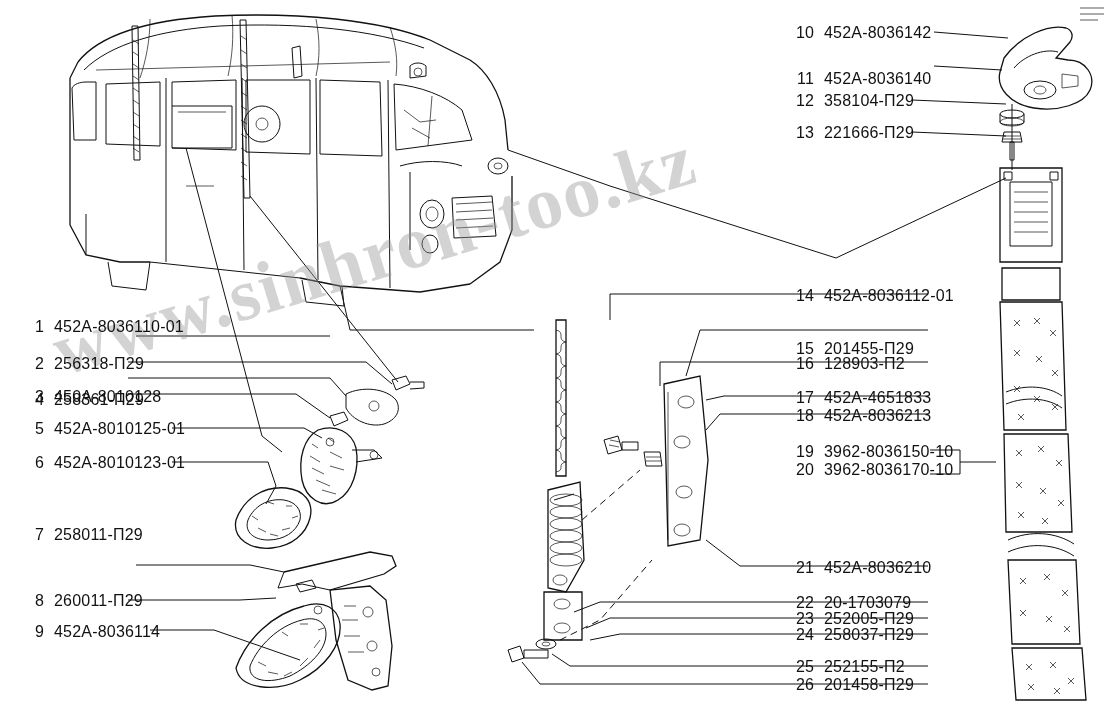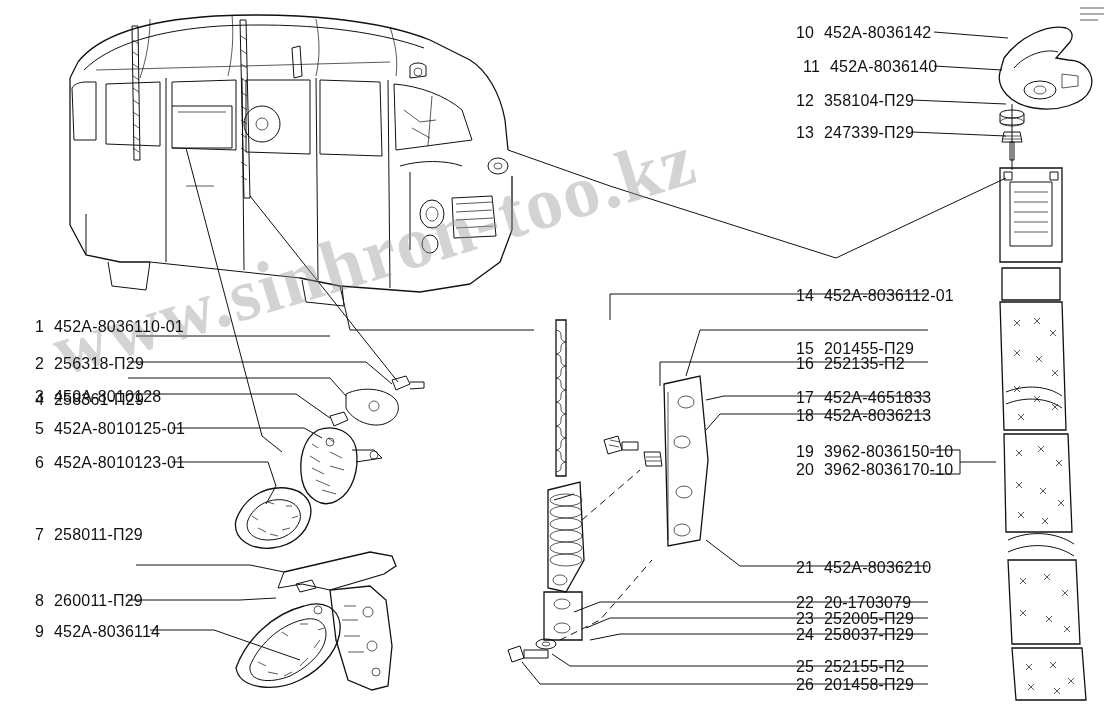--- a/index.html
+++ b/index.html
@@ -322,38 +322,38 @@
   </div>
   <div class="part-row" style="left:30px;top:623px;">
     <span class="part-num">9</span><span class="part-code">452А-8036114</span>
   </div>
 </div>
 
 <div class="rightlist">
   <div class="part-row" style="left:796px;top:24px;">
     <span class="part-num">10</span><span class="part-code">452А-8036142</span>
   </div>
-  <div class="part-row" style="left:796px;top:58px;margin-left:6px;">
+  <div class="part-row" style="left:796px;top:70px;">
     <span class="part-num">11</span><span class="part-code">452А-8036140</span>
   </div>
   <div class="part-row" style="left:796px;top:92px;">
     <span class="part-num">12</span><span class="part-code">358104-П29</span>
   </div>
   <div class="part-row" style="left:796px;top:124px;">
-    <span class="part-num">13</span><span class="part-code">247339-П29</span>
+    <span class="part-num">13</span><span class="part-code">221666-П29</span>
   </div>
 
   <div class="part-row" style="left:796px;top:287px;">
     <span class="part-num">14</span><span class="part-code">452А-8036112-01</span>
   </div>
   <div class="part-row" style="left:796px;top:340px;">
     <span class="part-num">15</span><span class="part-code">201455-П29</span>
   </div>
   <div class="part-row" style="left:796px;top:355px;">
-    <span class="part-num">16</span><span class="part-code">252135-П2</span>
+    <span class="part-num">16</span><span class="part-code">128903-П2</span>
   </div>
   <div class="part-row" style="left:796px;top:389px;">
     <span class="part-num">17</span><span class="part-code">452А-4651833</span>
   </div>
   <div class="part-row" style="left:796px;top:407px;">
     <span class="part-num">18</span><span class="part-code">452А-8036213</span>
   </div>
   <div class="part-row" style="left:796px;top:443px;">
     <span class="part-num">19</span><span class="part-code">3962-8036150-10</span>
   </div>

